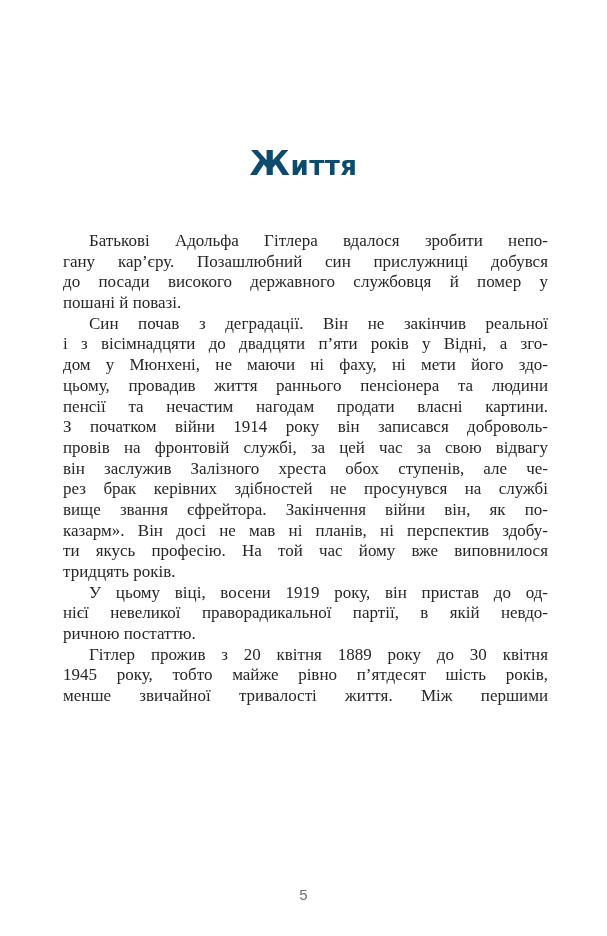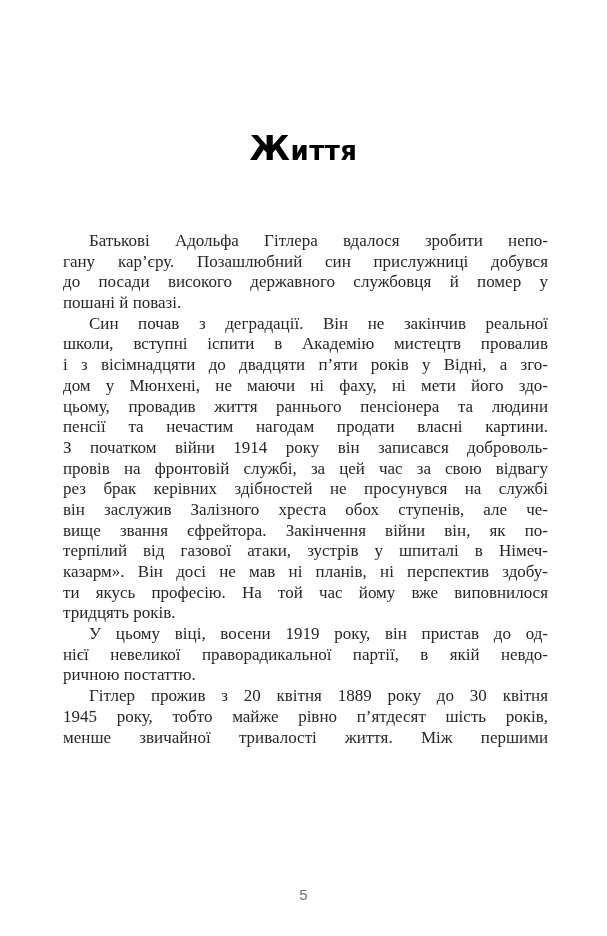--- a/index.html
+++ b/index.html
@@ -10,25 +10,25 @@
   .page {
     position: relative;
     width: 607px;
     height: 936px;
     background: #ffffff;
     overflow: hidden;
     font-family: "Liberation Serif", serif;
   }
   .chapter-title {
     position: absolute;
-    top: 131px;
+    top: 146px;
     left: 0;
     width: 100%;
     text-align: center;
-    color: #000000;
+    color: #0c4a6e;
     font-family: "DejaVu Sans", sans-serif;
     font-weight: bold;
     letter-spacing: 0.5px;
     line-height: 36px;
     user-select: none;
   }
   .chapter-title .initial {
     font-size: 33px;
     font-weight: 800;
   }
@@ -76,31 +76,29 @@
   <div class="chapter-title">
     <span class="initial">Ж</span><span class="rest">иття</span>
   </div>
 
   <div class="text-block">
       <div class="line first">Батькові Адольфа Гітлера вдалося зробити непо-</div>
       <div class="line">гану кар’єру. Позашлюбний син прислужниці добувся</div>
       <div class="line">до посади високого державного службовця й помер у</div>
       <div class="line end">пошані й повазі.</div>
       <div class="line first">Син почав з деградації. Він не закінчив реальної</div>
-      <div class="line">школи, вступні іспити в Академію мистецтв провалив</div>
       <div class="line">і з вісімнадцяти до двадцяти п’яти років у Відні, а зго-</div>
       <div class="line">дом у Мюнхені, не маючи ні фаху, ні мети його здо-</div>
       <div class="line">цьому, провадив життя раннього пенсіонера та людини</div>
       <div class="line">пенсії та нечастим нагодам продати власні картини.</div>
       <div class="line">З початком війни 1914 року він записався доброволь-</div>
       <div class="line">провів на фронтовій службі, за цей час за свою відвагу</div>
+      <div class="line">він заслужив Залізного хреста обох ступенів, але че-</div>
       <div class="line">рез брак керівних здібностей не просунувся на службі</div>
-      <div class="line">він заслужив Залізного хреста обох ступенів, але че-</div>
       <div class="line">вище звання єфрейтора. Закінчення війни він, як по-</div>
-      <div class="line">терпілий від газової атаки, зустрів у шпиталі в Німеч-</div>
       <div class="line">казарм». Він досі не мав ні планів, ні перспектив здобу-</div>
       <div class="line">ти якусь професію. На той час йому вже виповнилося</div>
       <div class="line end">тридцять років.</div>
       <div class="line first">У цьому віці, восени 1919 року, він пристав до од-</div>
       <div class="line">нієї невеликої праворадикальної партії, в якій невдо-</div>
       <div class="line end">ричною постаттю.</div>
       <div class="line first">Гітлер прожив з 20 квітня 1889 року до 30 квітня</div>
       <div class="line">1945 року, тобто майже рівно п’ятдесят шість років,</div>
       <div class="line">менше звичайної тривалості життя. Між першими</div>
     </div>

